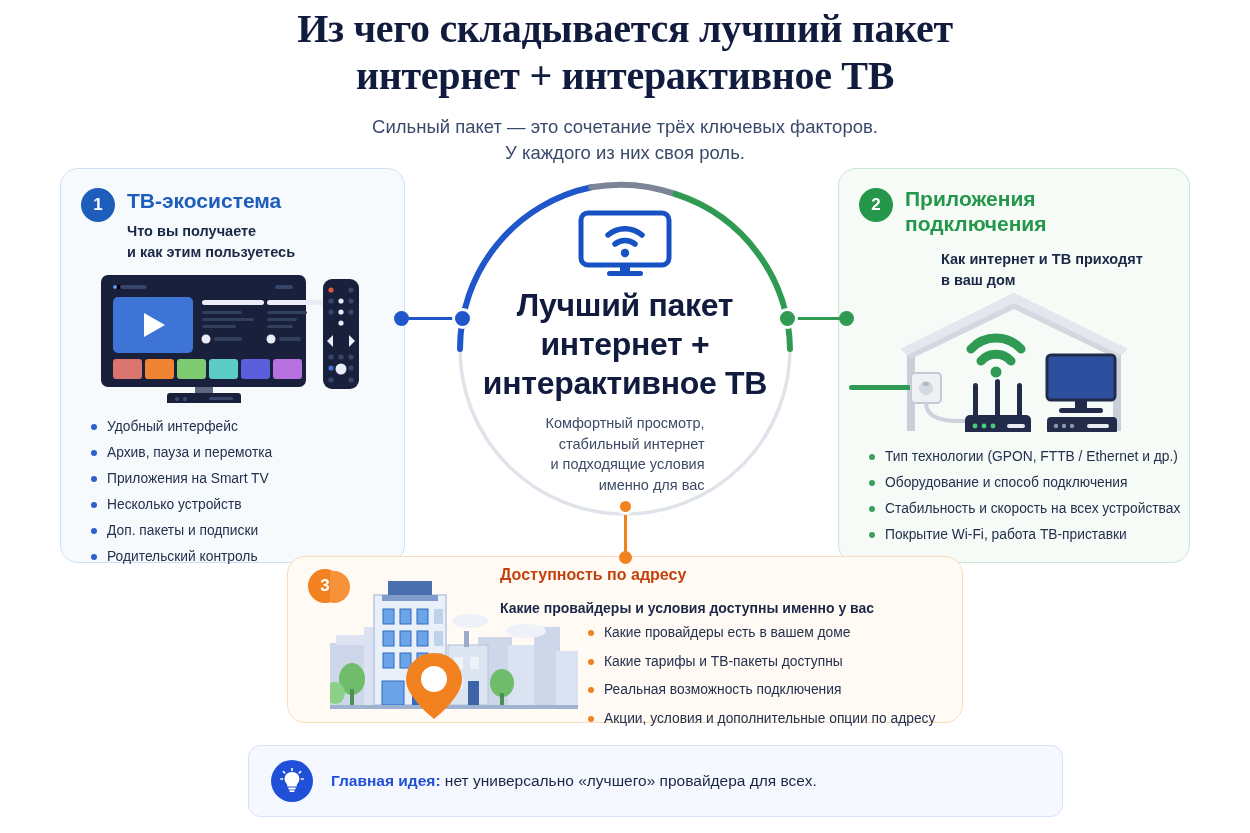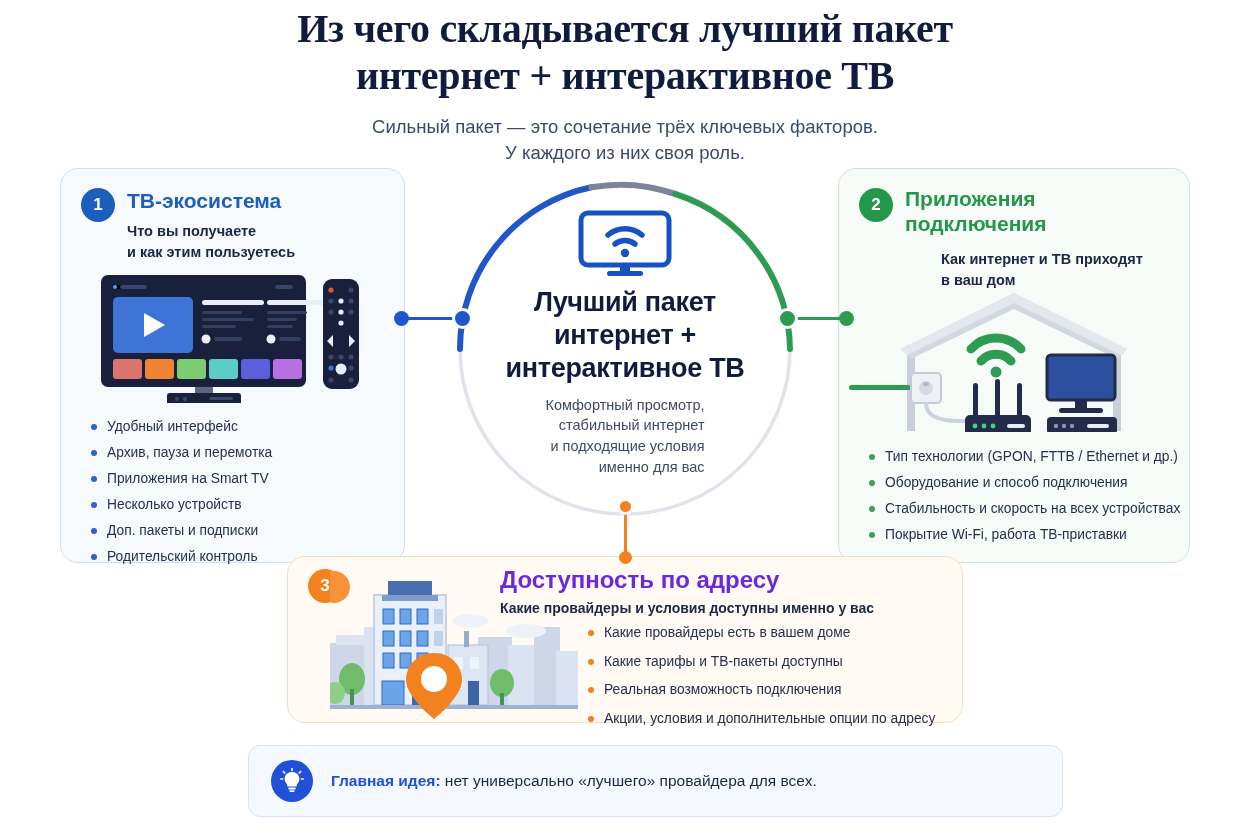--- a/index.html
+++ b/index.html
@@ -42,21 +42,21 @@
     color: #fff; font-size: 17px; font-weight: bold;
     display: flex; align-items: center; justify-content: center;
   }
   .badge-1 { left: 20px; top: 19px; background: #1d5dbb; }
   .badge-2 { left: 20px; top: 19px; background: #24974a; }
   .badge-3 { left: 20px; top: 12px; background: #f2821f; }
 
   .card-title { position: absolute; font-size: 21px; font-weight: bold; line-height: 1.18; }
   .ct-blue  { left: 66px; top: 20px; color: #1d5dbb; }
   .ct-green { left: 66px; top: 18px; color: #24974a; width: 210px; }
-  .ct-orange{ left: 212px; top: 9px; color: #6d28d9; font-size: 24px; }
+  .ct-orange{ left: 212px; top: 9px; color: #c2410c; font-size: 16px; }
 
   .card-sub { position: absolute; font-size: 14.5px; font-weight: bold; color: #1b2746; line-height: 1.45; }
   .cs-blue  { left: 66px; top: 52px; }
   .cs-green { left: 66px; top: 80px; margin-left: 36px; }
   .cs-orange{ left: 212px; top: 41px; font-size: 14px; }
 
   .bullets { position: absolute; list-style: none; }
   .bullets li {
     position: relative; padding-left: 18px; margin-bottom: 9.5px;
     font-size: 13.8px; color: #24304d; line-height: 1.2;
@@ -76,21 +76,21 @@
   
   .ring-wrap { position: absolute; left: 454px; top: 178px; width: 342px; height: 342px; }
   .ring-svg { position: absolute; left: 0; top: 0; }
   .ring-content {
     position: absolute; left: 0; top: 0; width: 342px; height: 342px;
     display: flex; flex-direction: column; align-items: center;
     justify-content: flex-start; padding-top: 32px;
   }
   .tv-icon { margin-bottom: 8px; }
   .hub-title {
-    font-size: 27px; font-weight: bold; color: #111b3d;
+    font-size: 32px; font-weight: bold; color: #111b3d;
     line-height: 1.22; text-align: center; letter-spacing: -0.3px;
   }
   .hub-sub {
     margin-top: 10px; font-size: 14.5px; color: #3d4a66;
     line-height: 1.42; text-align: right;
   }
 
   
   .conn { position: absolute; }
   .conn-line-h { position: absolute; height: 3px; }

